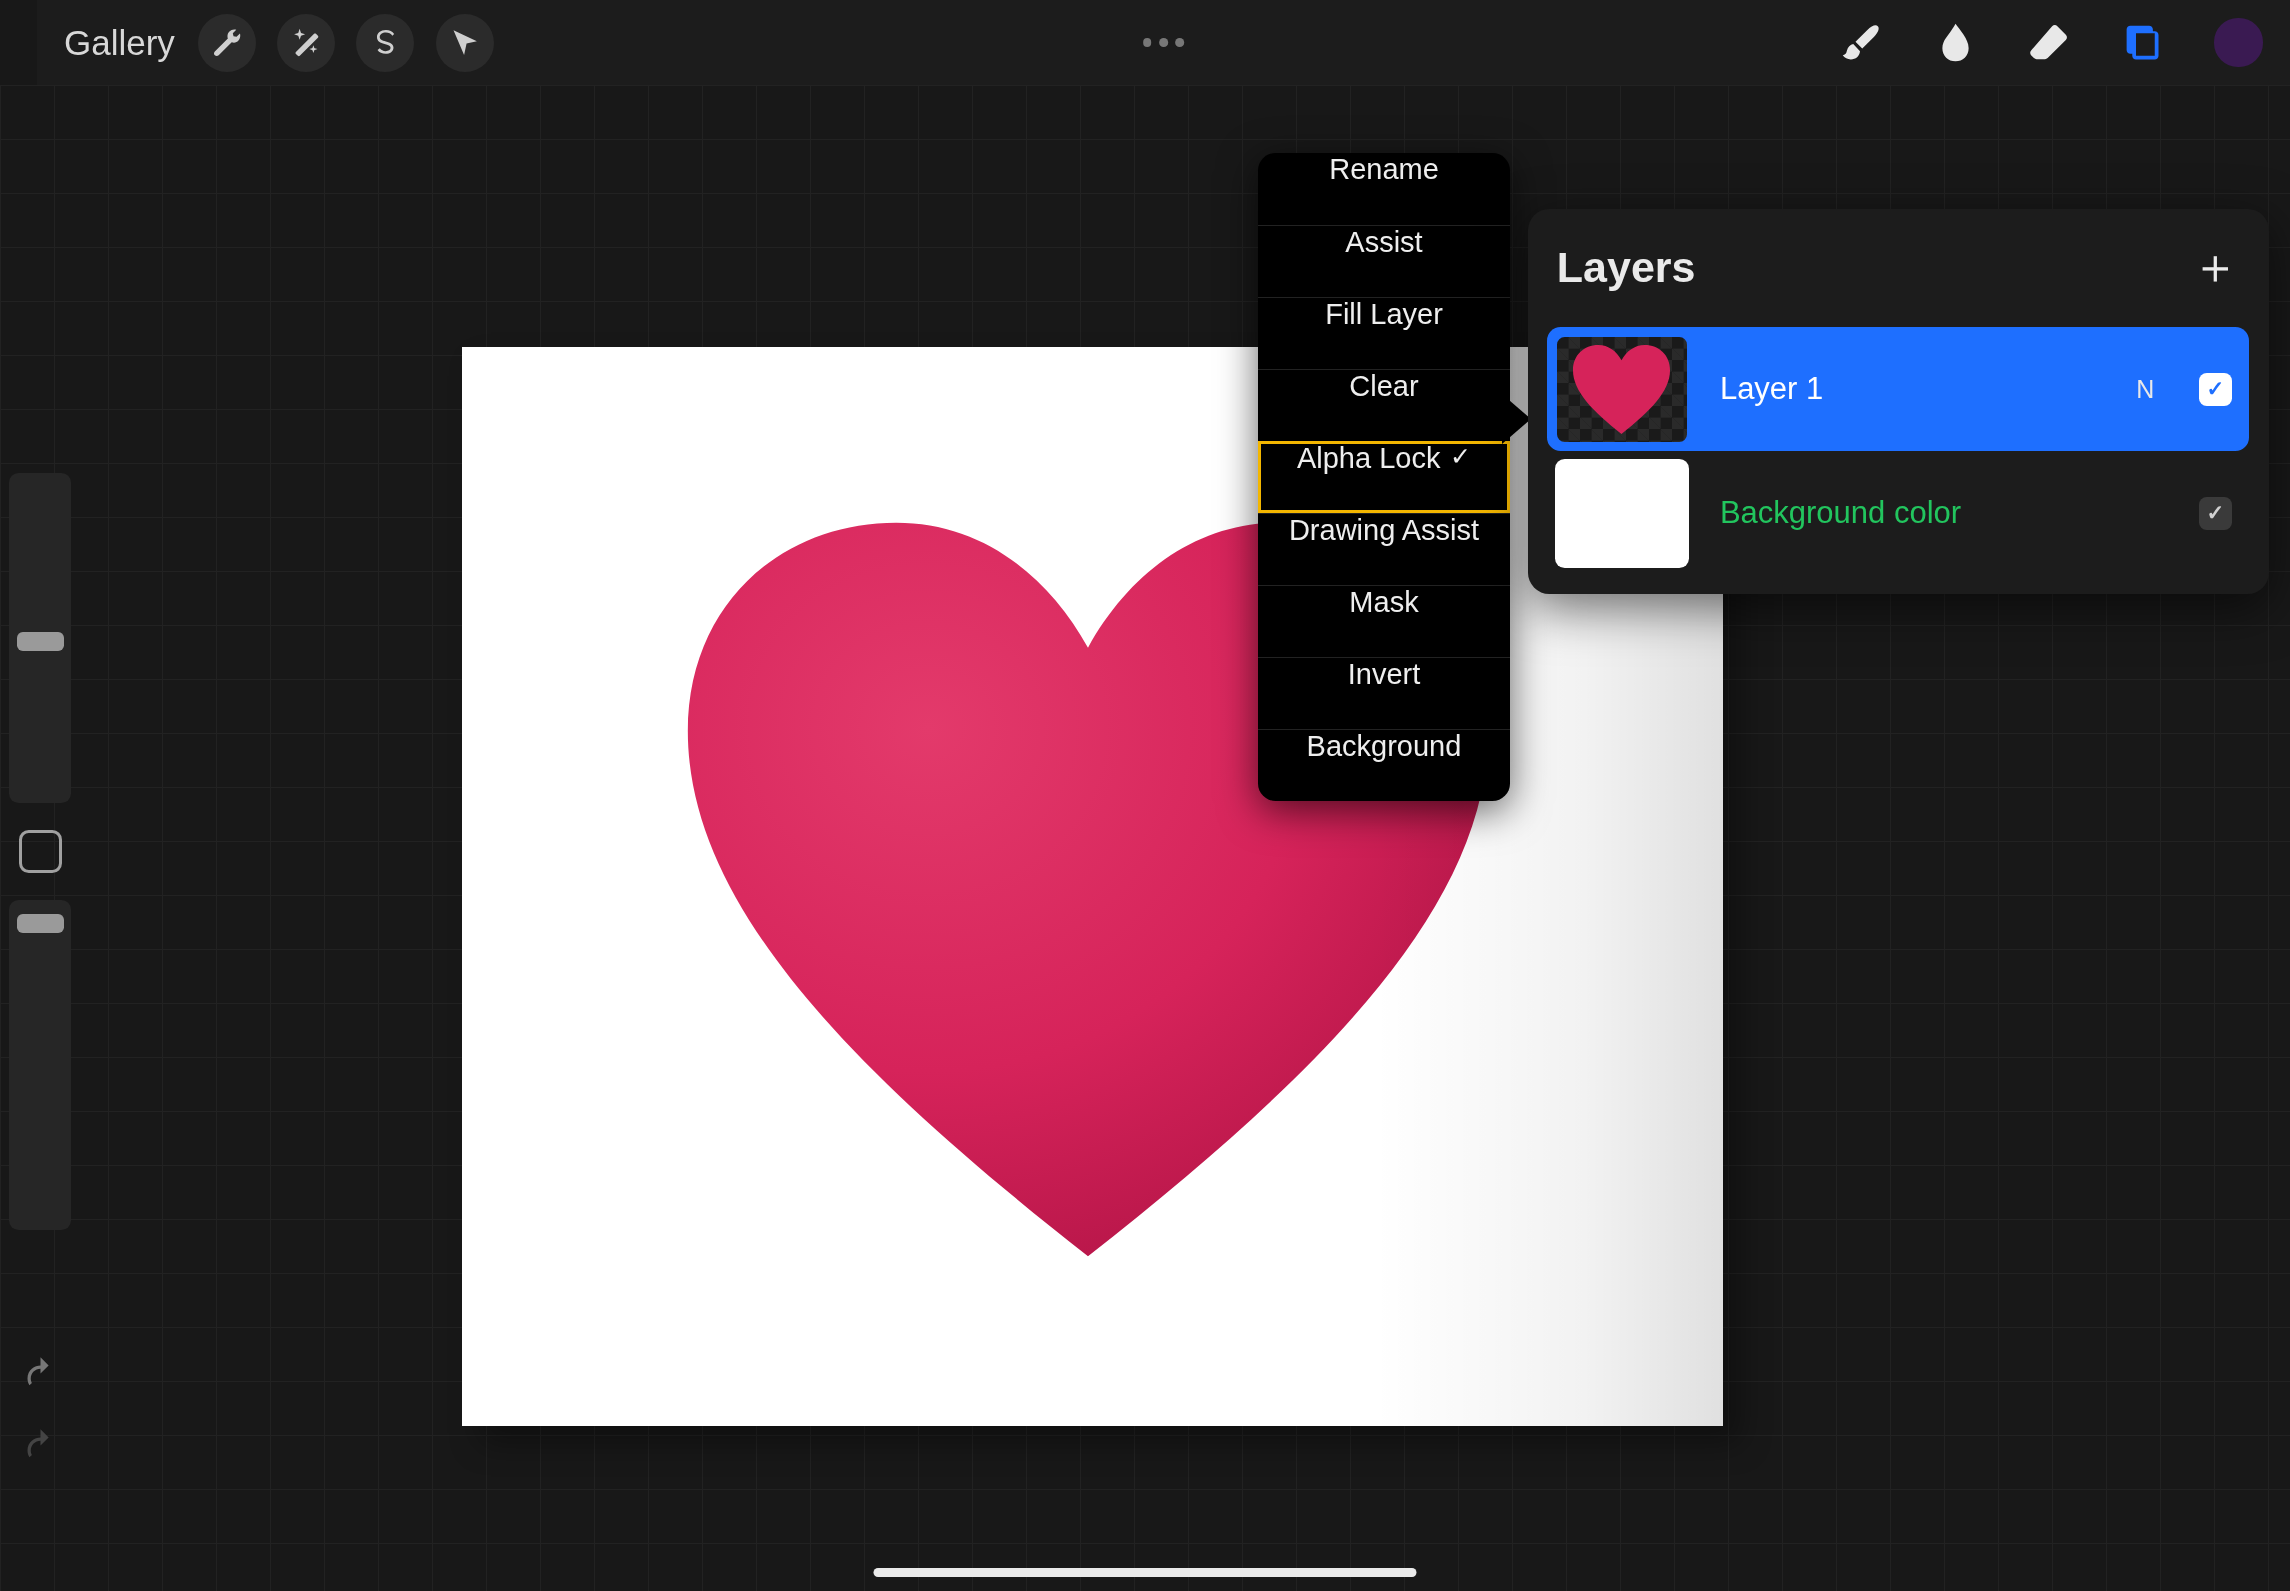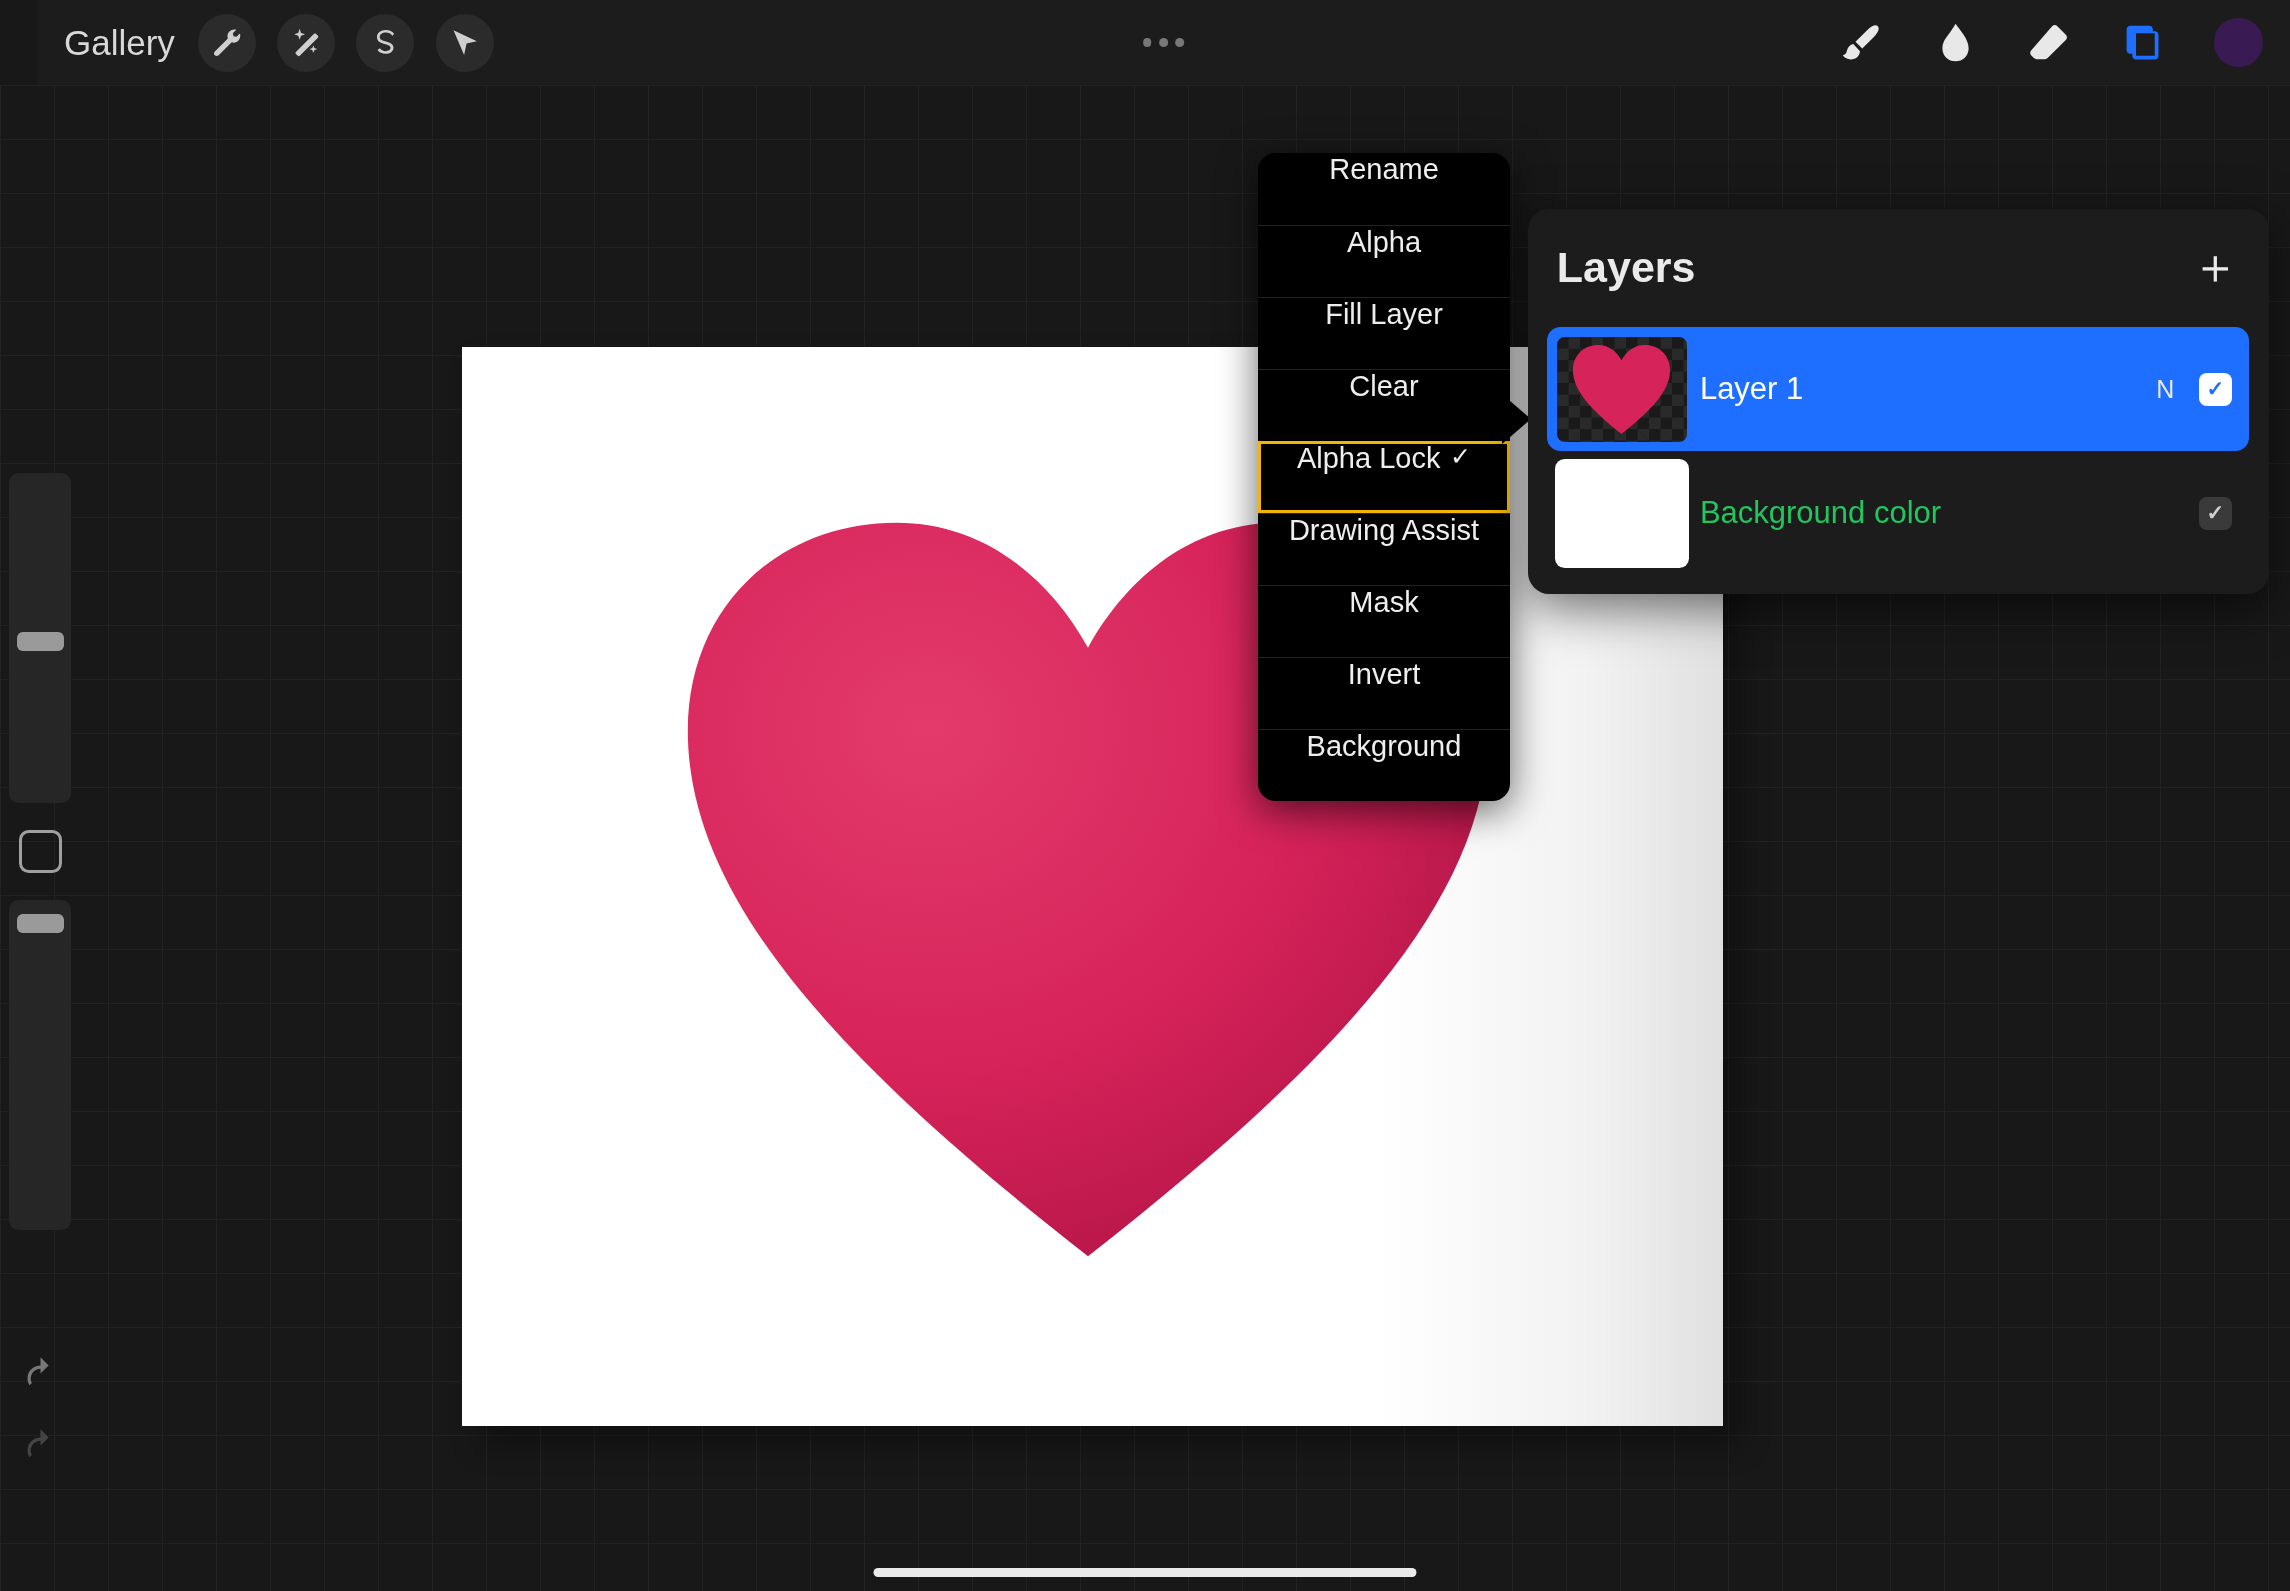--- a/index.html
+++ b/index.html
@@ -46,21 +46,21 @@
   .ctx-item:first-child { border-top:none; }
   .ctx-item.highlight { outline:3.9px solid #f3b600; outline-offset:-3.9px; }
   .ctx-check { margin-left:9.7px; font-size:25px; }
   .ctx-arrow { position:absolute; left:1502px; top:309px; width:0; height:0; border-top:25px solid transparent; border-bottom:25px solid transparent; border-left:29px solid #000; }
 
   
   .layers-panel { position:absolute; right:21.3px; top:124px; width:741px; background:#1c1c1c; border-radius:21.3px; padding:25px 19.4px 19.4px; box-shadow:0 13.6px 49px rgba(0,0,0,.55); }
   .layers-head { display:flex; align-items:center; justify-content:space-between; margin-bottom:27px; padding:0 9.7px; }
   .layers-title { font-size:43px; font-weight:700; color:#eaeaea; }
   .add-layer { font-size:49px; color:#eaeaea; font-weight:200; cursor:pointer; }
-  .layer-row { display:flex; align-items:center; height:124px; border-radius:13.6px; padding:0 17.5px 0 7.8px; gap:11px; cursor:pointer; }
+  .layer-row { display:flex; align-items:center; height:124px; border-radius:13.6px; padding:0 17.5px 0 7.8px; gap:31px; cursor:pointer; }
   .layer-row.selected { background:#1e6fff; }
   .layer-thumb { width:134px; height:109px; border-radius:9.7px; background:#fff; display:flex; align-items:center; justify-content:center; overflow:hidden; }
   .layer-thumb.heart-th { background:
       linear-gradient(45deg,#2a2a2a 25%,transparent 25%) 0 0/23px 23px,
       linear-gradient(45deg,transparent 75%,#2a2a2a 75%) 0 0/23px 23px,
       linear-gradient(45deg,transparent 75%,#2a2a2a 75%) 11.6px 11.6px/23px 23px,
       linear-gradient(45deg,#2a2a2a 25%,transparent 25%) 11.6px 11.6px/23px 23px,
       #1a1a1a;
       border:2.9px solid #1e6fff;
   }
@@ -165,21 +165,21 @@
         <path fill="url(#hg)" d="M50 90 C22 68 2 48 2 27 C2 12 13 2 27 2 C37 2 45 8 50 17 C55 8 63 2 73 2 C87 2 98 12 98 27 C98 48 78 68 50 90 Z"></path>
       </svg>
     </div>
   </div>
 
   <div class="ctx-menu">
     <div class="ctx-item">
         <span>Rename</span>
       </div>
     <div class="ctx-item">
-        <span>Alpha</span>
+        <span>Assist</span>
       </div>
     <div class="ctx-item">
         <span>Fill Layer</span>
       </div>
     <div class="ctx-item">
         <span>Clear</span>
       </div>
     <div class="ctx-item highlight">
         <span>Alpha Lock</span>
         <span class="ctx-check">✓</span>

